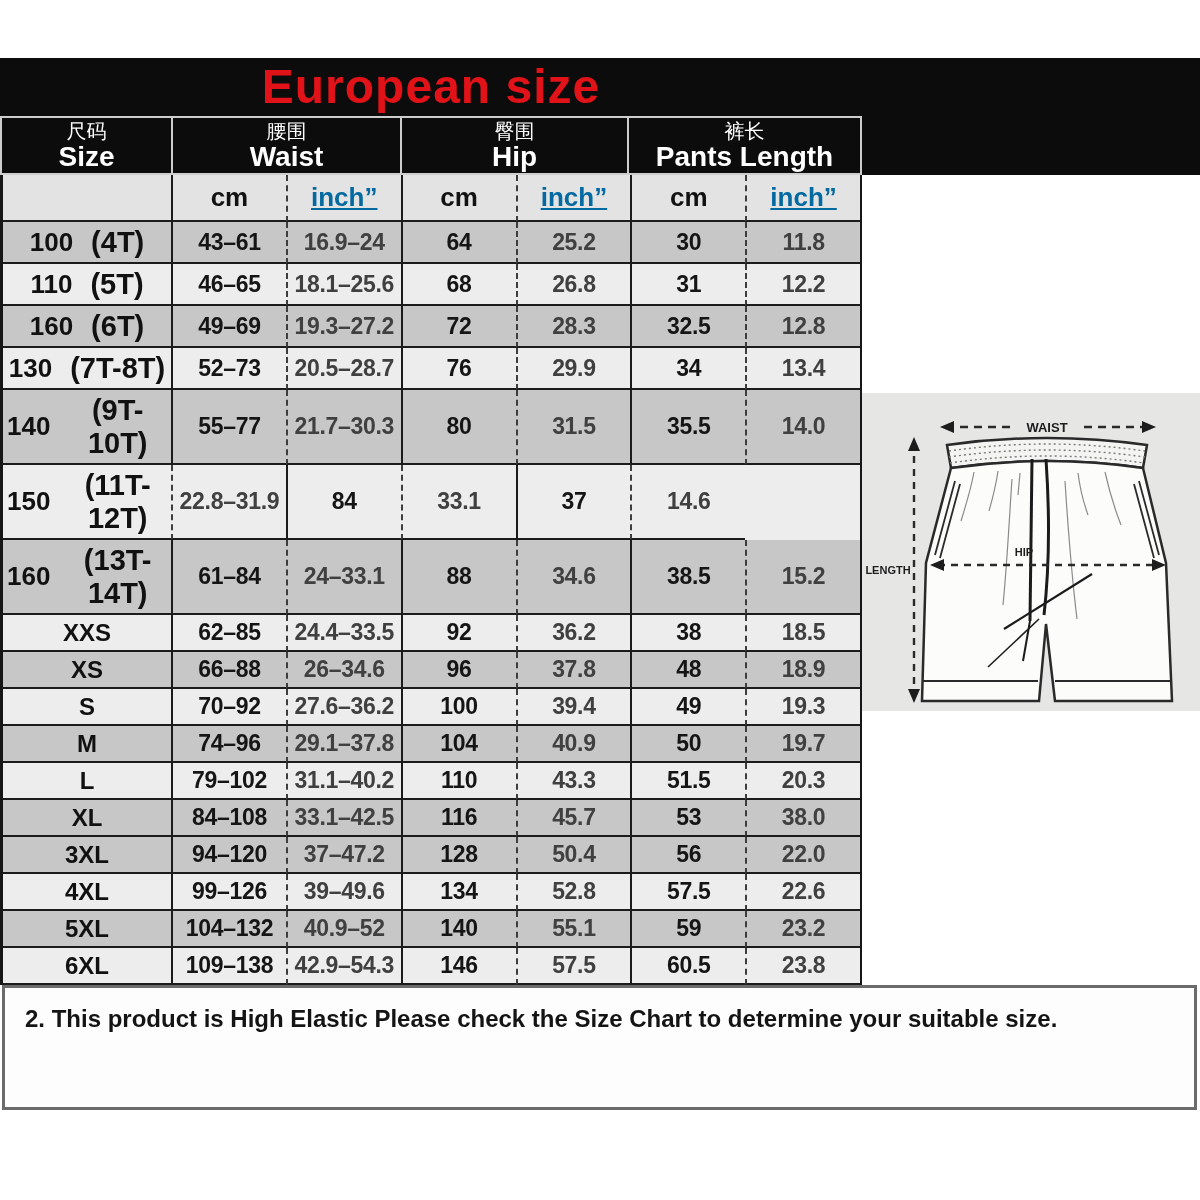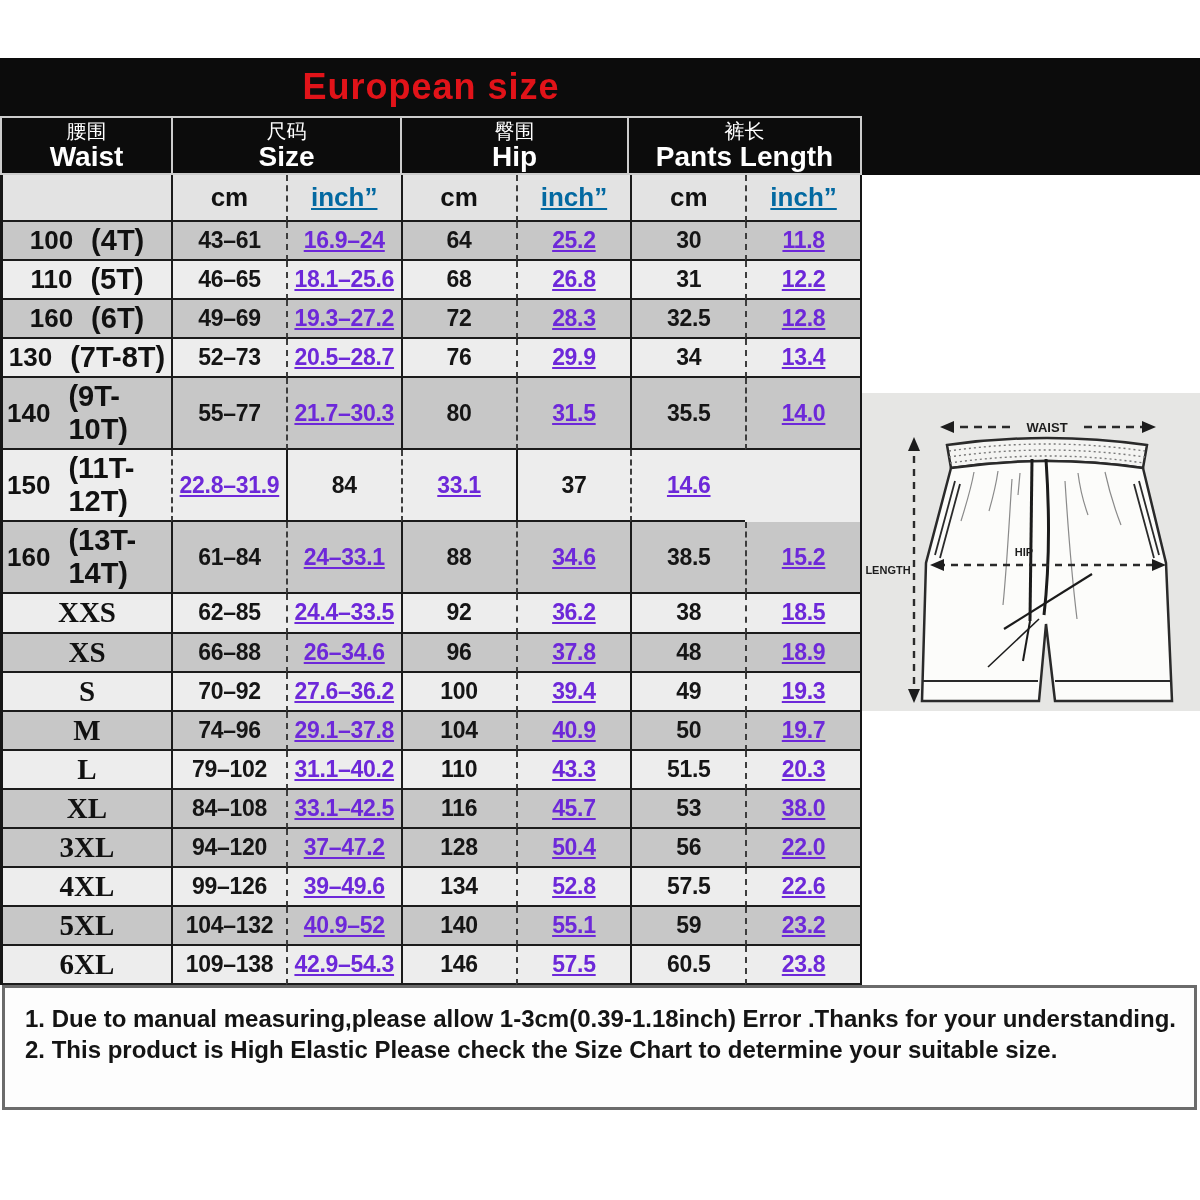--- a/index.html
+++ b/index.html
@@ -2,74 +2,74 @@
 <html><head>
 <meta charset="utf-8">
 <style>
   html,body{margin:0;padding:0;background:#fff;}
   .page{position:relative;width:1200px;height:1200px;background:#ffffff;overflow:hidden;
         font-family:"Liberation Sans",sans-serif;-webkit-font-smoothing:antialiased;}
 
   
   .black-bar{position:absolute;left:0;top:58px;width:1200px;height:117px;background:#0c0c0c;}
   .chart-title{position:absolute;left:0;top:0;width:862px;height:52px;line-height:58px;
-        text-align:center;color:#e11319;font-size:36px;font-weight:bold;letter-spacing:1px;}
+        text-align:center;color:#e11319;font-size:48px;font-weight:bold;letter-spacing:1px;}
   .groups{position:absolute;left:0;top:58px;width:862px;height:59px;display:grid;
         grid-template-columns:171px 229px 227px 235px;box-sizing:border-box;}
   .gcell{border:2px solid #cdcdcd;border-right:none;display:flex;flex-direction:column;
         align-items:center;justify-content:center;color:#fff;box-sizing:border-box;}
   .gcell:last-child{border-right:2px solid #cdcdcd;}
   .gzh{font-size:20px;line-height:22px;}
   .gen{font-size:28px;font-weight:bold;line-height:30px;}
 
   
   .sizetable{position:absolute;left:0;top:175px;width:862px;height:810px;display:flex;flex-direction:column;
-        border-left:3px solid #161616;border-right:2px solid #161616;box-sizing:border-box;background:#ededed;}
+        border-left:3px solid #161616;border-right:2px solid #161616;box-sizing:border-box;background:#ededed;text-align:center;}
   .trow{display:grid;grid-template-columns:168px repeat(6,1fr);flex:1 1 auto;min-height:0;}
   .trow.subheader{flex:0 0 47px;}
   .cell{display:flex;align-items:center;justify-content:center;font-weight:bold;
         border-bottom:2px solid #1b1b1b;box-sizing:border-box;overflow:hidden;}
   .vs{border-left:2px solid #1b1b1b;}          
   .vd{border-left:2px dashed #3d3d3d;}         
   .subheader .cell{background:#e3e3e3;font-size:26px;}
   .unit-cm{color:#121212;}
   .unit-in{color:#0369a1;text-decoration:underline;}
   .shade-d .cell{background:#c7c7c7;}
   .shade-l .cell{background:#ededed;}
   .size-cell{font-size:29px;color:#111;gap:18px;padding:0 4px;}
   .size-num{font-size:26px;}
   .size-sub{font-size:29px;}
-  .size-only{font-size:29px;font-family:Liberation Serif, serif;}
+  .size-only{font-size:24px;}
   .val{font-size:23px;color:#151515;letter-spacing:-0.3px;}
-  .val.red{color:#6d28d9;text-decoration:underline;}
+  .val.red{color:#404040;}
 
   
   .diagram{position:absolute;left:862px;top:393px;width:338px;height:318px;background:#e6e6e4;}
   .diagram svg{display:block;}
 
   
   .notes{position:absolute;left:2px;top:985px;width:1195px;height:125px;border:3px solid #6b6b6b;
         box-sizing:border-box;background:#fdfdfd;padding:15px 0 0 20px;}
   .note{font-size:24px;font-weight:bold;color:#141414;line-height:31px;white-space:nowrap;}
 </style>
 </head>
 <body>
 
 <div class="page">
 
   <div class="black-bar">
     <div class="chart-title">European size</div>
     <div class="groups">
       <div class="gcell">
+        <div class="gzh">尺码</div>
+        <div class="gen">Size</div>
+      </div>
+      <div class="gcell">
         <div class="gzh">腰围</div>
         <div class="gen">Waist</div>
-      </div>
-      <div class="gcell">
-        <div class="gzh">尺码</div>
-        <div class="gen">Size</div>
       </div>
       <div class="gcell">
         <div class="gzh">臀围</div>
         <div class="gen">Hip</div>
       </div>
       <div class="gcell">
         <div class="gzh">裤长</div>
         <div class="gen">Pants Length</div>
       </div>
     </div>
@@ -337,17 +337,16 @@
       <polygon points="290,166 304,172 290,178" fill="#1d1d1d"></polygon>
 
       <line x1="52" y1="50" x2="52" y2="304" stroke="#2a2a2a" stroke-width="2.4" stroke-dasharray="7,6"></line>
       <polygon points="46,58 52,44 58,58" fill="#1d1d1d"></polygon>
       <polygon points="46,296 52,310 58,296" fill="#1d1d1d"></polygon>
       <text x="26" y="181" text-anchor="middle" font-size="11" font-weight="bold" fill="#1d1d1d">LENGTH</text>
     </svg>
   </div>
 
   <div class="notes">
-    <div class="note">1. Due to manual measuring,please allow 1-3cm(0.39-1.18inch) Error .Thanks for your understanding.</div>
     <div class="note">2. This product is High Elastic Please check the Size Chart to determine your suitable size.</div>
   </div>
 
 </div>
 
 </body></html>

